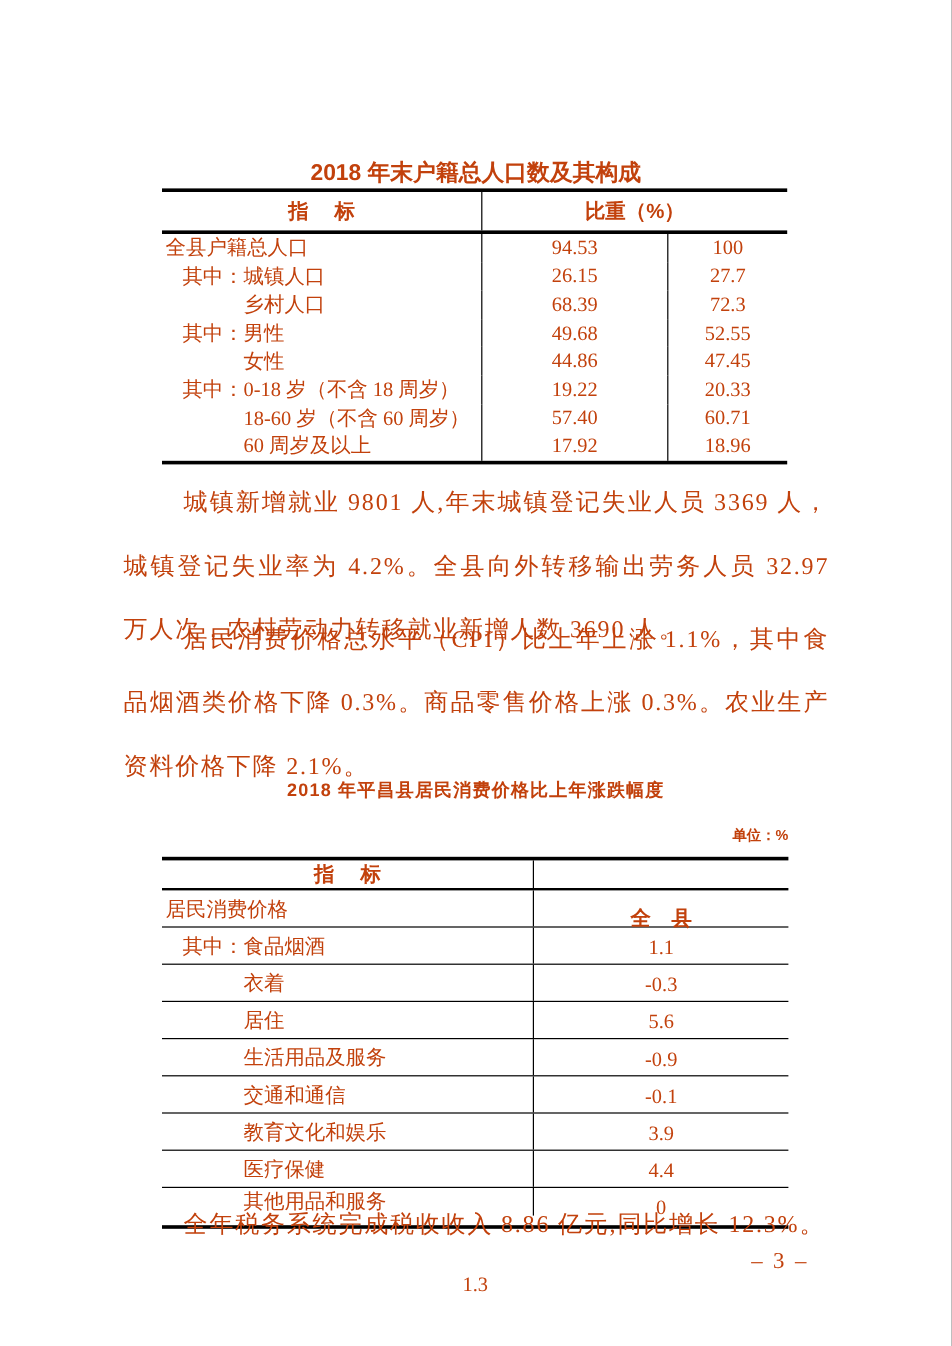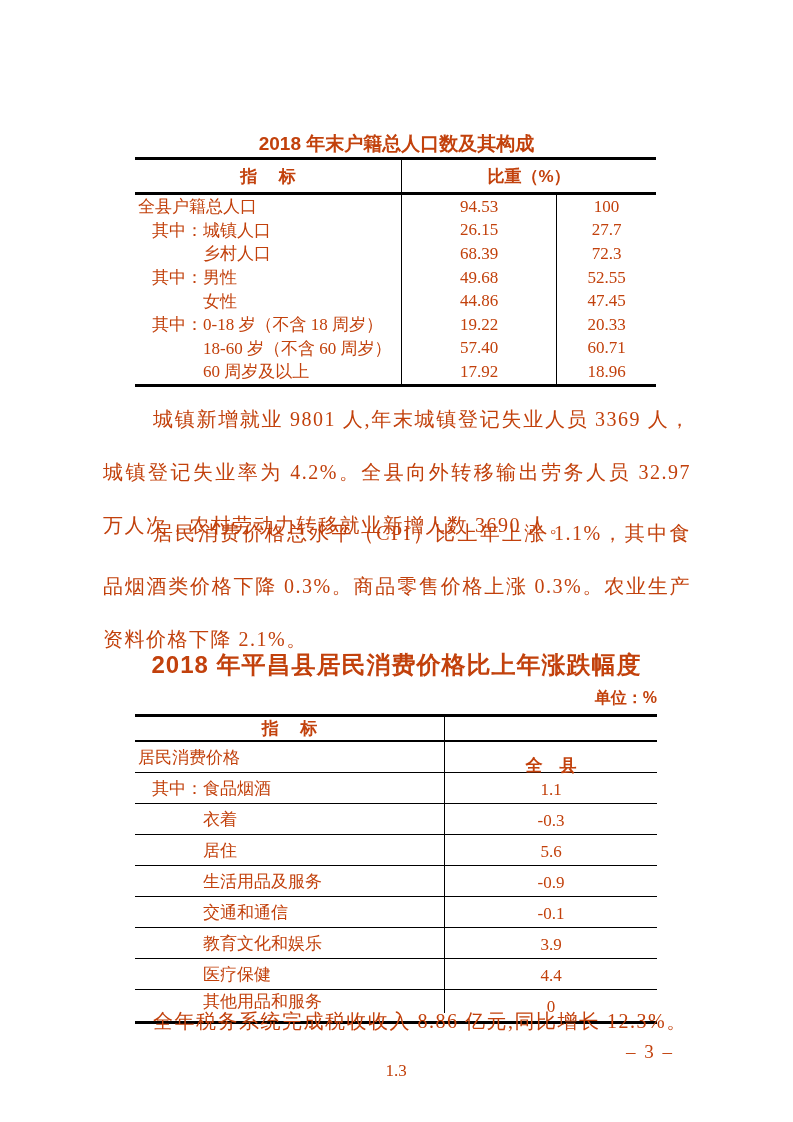--- a/index.html
+++ b/index.html
@@ -8,21 +8,21 @@
     position:relative; width:793px; height:1122px; margin:0 auto;
     background:#ffffff; color:#c2410c;
     font-family:"Liberation Serif","DejaVu Serif",serif;
     overflow:hidden;
   }
   .heading {
     position:absolute; left:0; width:793px; text-align:center;
     font-family:"Liberation Sans","DejaVu Sans",sans-serif; font-weight:700;
   }
   .t1-title { top:131px; font-size:19px; }
-  .t2-title { top:649px; font-size:24px; letter-spacing:1px; }
+  .t2-title { top:649px; font-size:15px; letter-spacing:1px; }
 
   
   .t1 { position:absolute; left:135px; top:157px; width:521px; font-size:17px; }
   .t1 .hdr {
     display:flex; height:38px;
     border-top:3px solid #000; border-bottom:3px solid #000;
     font-family:"Liberation Sans","DejaVu Sans",sans-serif; font-weight:600;
   }
   .t1 .body { border-bottom:3px solid #000; }
   .t1 .row { display:flex; height:23.6px; }
@@ -44,21 +44,21 @@
   .t2 .c1 { width:310px; border-right:1.5px solid #000; display:flex; align-items:center; }
   .t2 .c2 { flex:1; display:flex; align-items:center; justify-content:center;margin-top:48px; }
   .t2 .hdr .c1 { justify-content:center; }
 
   .L0 { padding-left:3px; }
   .L1 { padding-left:17px; }
   .L2 { padding-left:68px; }
 
   .unit {
     position:absolute; left:135px; top:688px; width:522px; text-align:right;
-    font-family:"Liberation Sans","DejaVu Sans",sans-serif; font-weight:600; font-size:16px;
+    font-family:"Liberation Sans","DejaVu Sans",sans-serif; font-weight:600; font-size:12px;
   }
 
   .para {
     position:absolute; left:103px; width:588px;
     font-size:20px; line-height:53px; letter-spacing:1.5px;
     text-align:justify; text-indent:50px;
   }
   .p1 { top:393px; }
   .p2 { top:507px; }
   .p3 { top:995px; }

